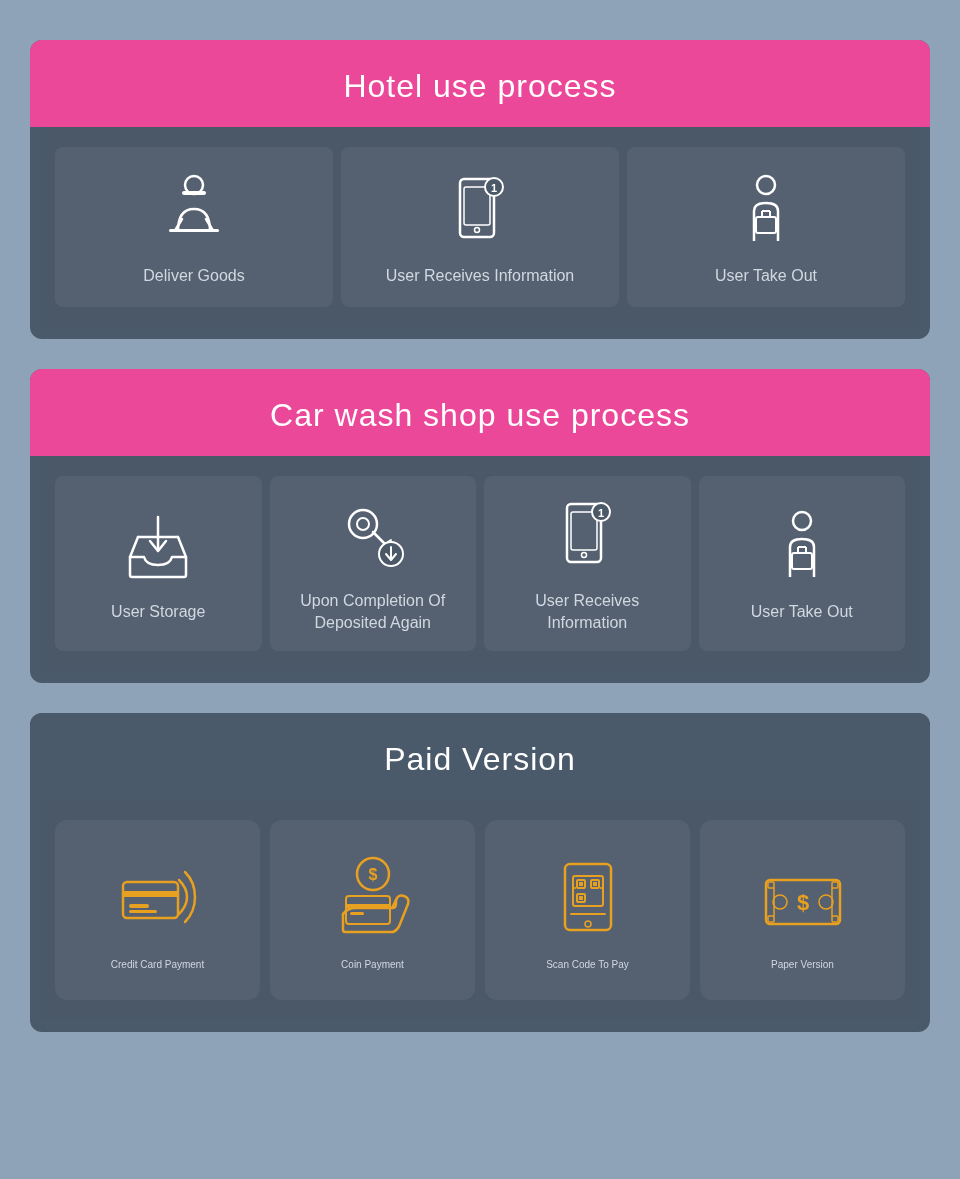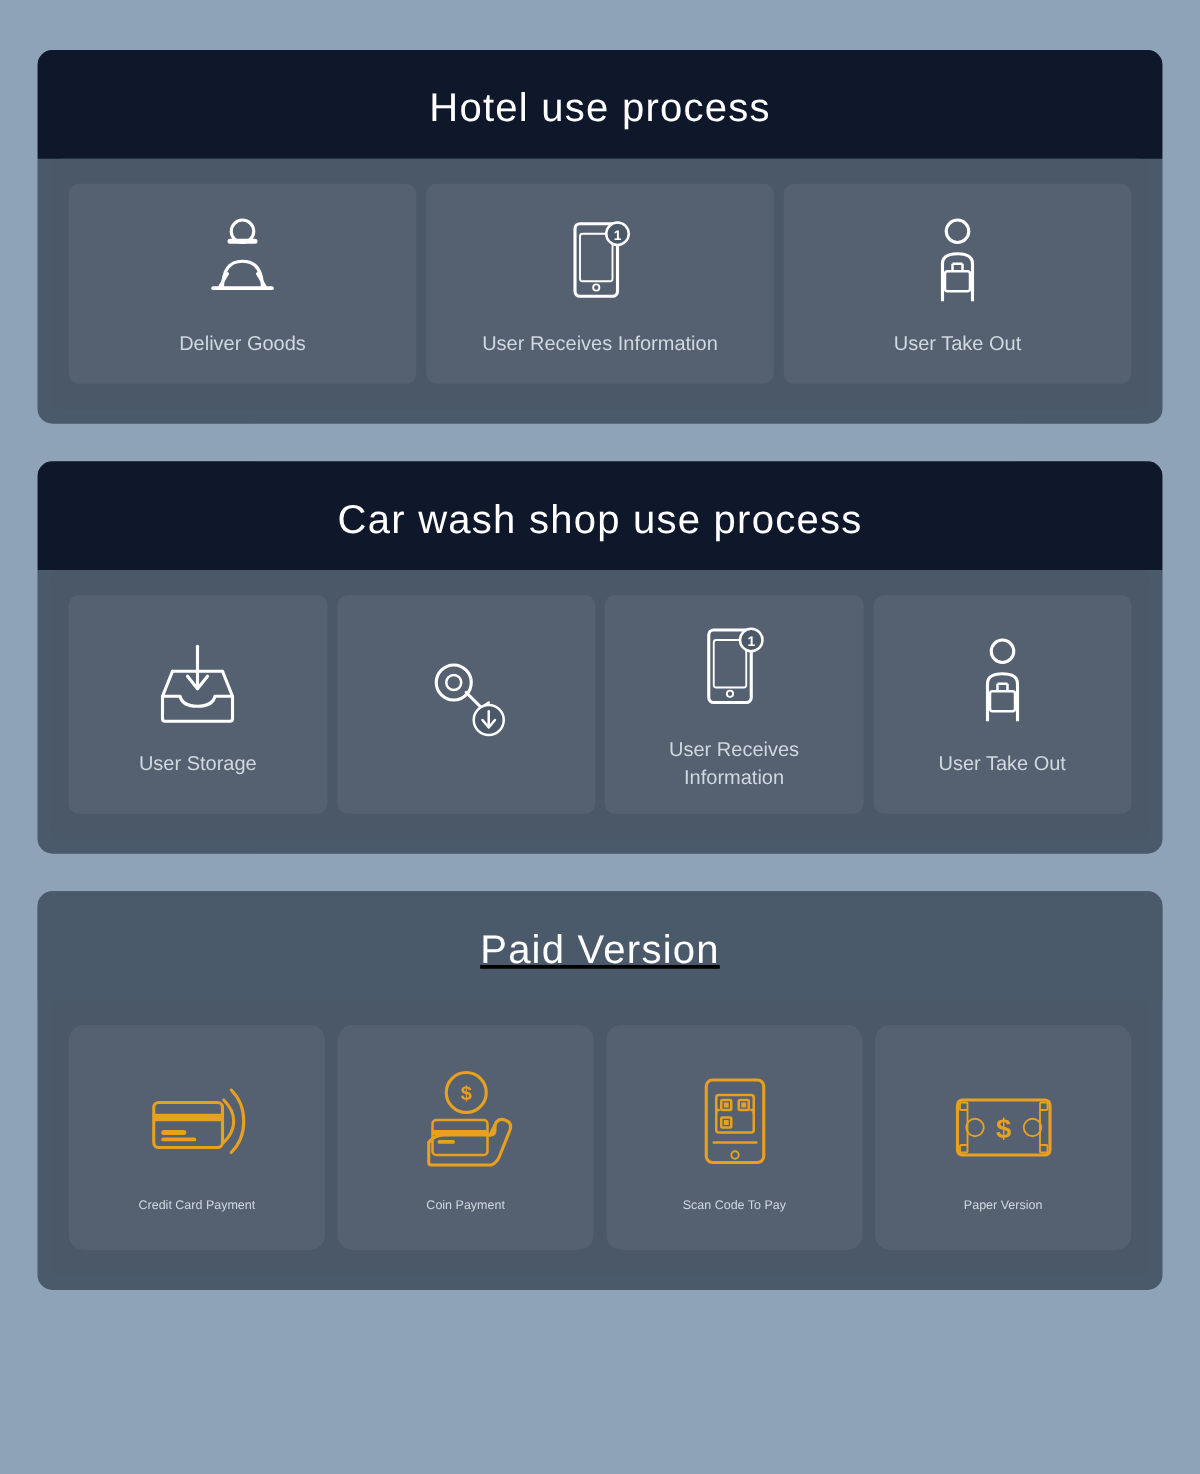--- a/index.html
+++ b/index.html
@@ -12,21 +12,21 @@
     }
 
     .section-card {
       background-color: #4a5a6a;
       border-radius: 12px;
       margin-bottom: 30px;
       overflow: hidden;
     }
 
     .section-header {
-      background-color: #0f172a;
+      background-color: #ec4899;
       text-align: center;
       padding: 28px 20px 22px;
     }
 
     .section-title {
       color: white;
       font-size: 32px;
       font-weight: 300;
       letter-spacing: 1px;
     }
@@ -66,21 +66,20 @@
       font-size: 16px;
       text-align: center;
       line-height: 1.4;
     }
 
     
     .payment-header {
       background-color: #4a5a6a;
       text-align: center;
       padding: 28px 20px 22px;
-      text-decoration: underline;
     }
 
     .payment-title {
       color: white;
       font-size: 32px;
       font-weight: 300;
       letter-spacing: 1px;
     }
 
     .payment-items-row {
@@ -228,20 +227,21 @@
           <line x1="40" y1="36" x2="64" y2="60" stroke="white" stroke-width="2.5" stroke-linecap="round"></line>
 
           <line x1="52" y1="48" x2="58" y2="44" stroke="white" stroke-width="2" stroke-linecap="round"></line>
           <line x1="58" y1="54" x2="64" y2="50" stroke="white" stroke-width="2" stroke-linecap="round"></line>
 
           <circle cx="58" cy="58" r="12" fill="#4a5868" stroke="white" stroke-width="2"></circle>
           <line x1="58" y1="51" x2="58" y2="63" stroke="white" stroke-width="2" stroke-linecap="round"></line>
           <polyline points="53,58 58,64 63,58" stroke="white" stroke-width="2" fill="none" stroke-linecap="round" stroke-linejoin="round"></polyline>
         </svg>
       </div>
+      <span class="item-label">Upon Completion Of Deposited Again</span>
     </div>
 
     <div class="item-box">
       <div class="item-icon">
         <svg width="80" height="80" viewBox="0 0 80 80" fill="none" xmlns="http://www.w3.org/2000/svg">
 
           <rect x="20" y="8" width="34" height="58" rx="4" stroke="white" stroke-width="2.5" fill="none"></rect>
 
           <rect x="24" y="16" width="26" height="38" rx="2" stroke="white" stroke-width="1.5" fill="none"></rect>
 

